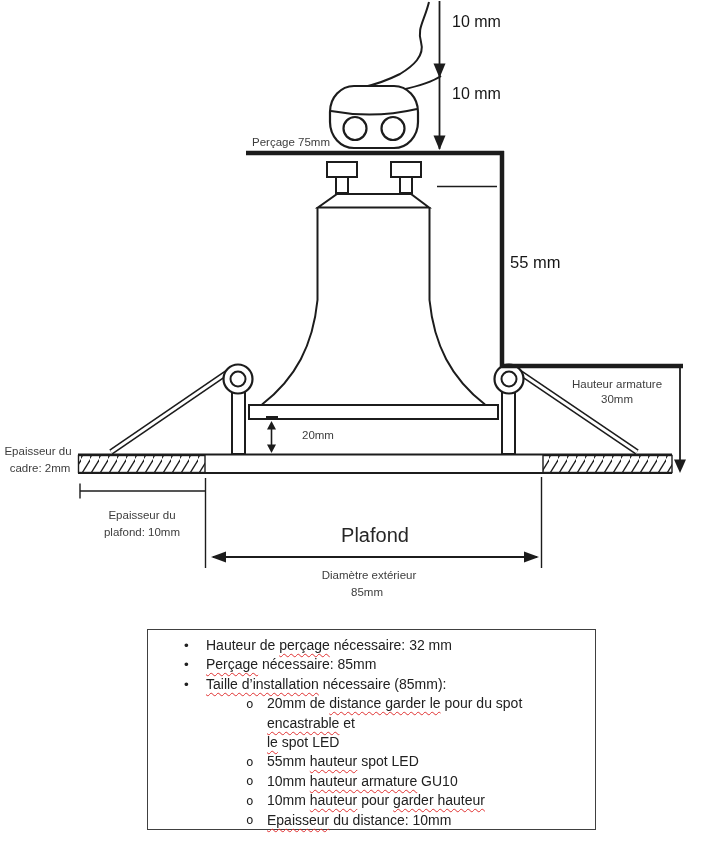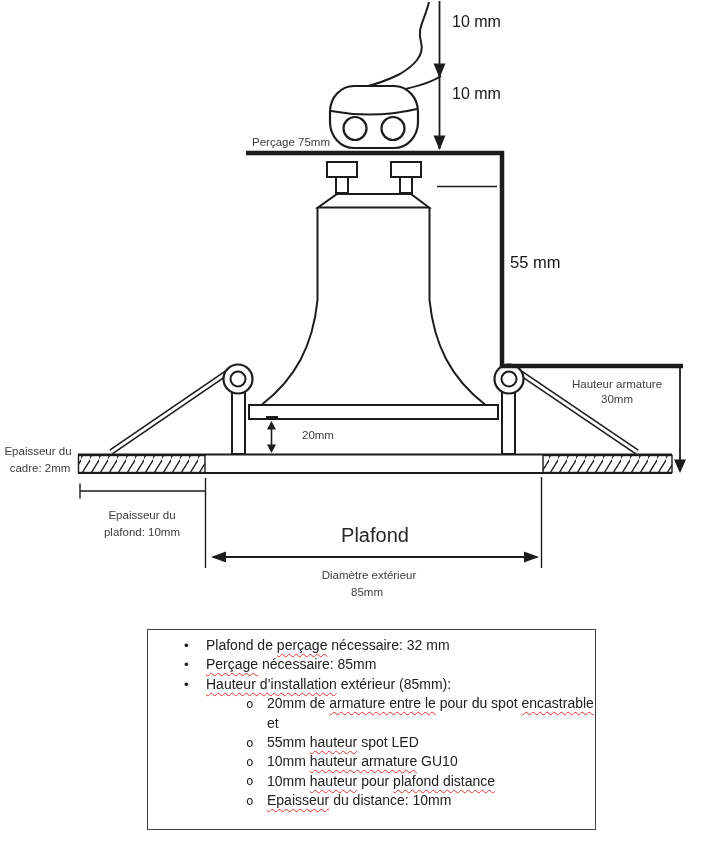--- a/index.html
+++ b/index.html
@@ -147,24 +147,25 @@
     <text class="t-sm" x="40" y="471.5" text-anchor="middle">cadre: 2mm</text>
     <text class="t-sm" x="142" y="519" text-anchor="middle">Epaisseur du</text>
     <text class="t-sm" x="142" y="535.5" text-anchor="middle">plafond: 10mm</text>
     <text class="t-xl" x="375" y="542" text-anchor="middle">Plafond</text>
     <text class="t-sm" x="369" y="579" text-anchor="middle">Diamètre extérieur</text>
     <text class="t-sm" x="367" y="596" text-anchor="middle">85mm</text>
   </svg>
 
   <div class="notes-box">
     <ul class="notes-list">
-        <li class="l1"><span class="marker m1">•</span><span>Plafond de </span><span class="sq">perçage</span><span> nécessaire: 32 mm</span></li>
+        <li class="l1"><span class="marker m1">•</span><span>Hauteur de </span><span class="sq">perçage</span><span> nécessaire: 32 mm</span></li>
         <li class="l1"><span class="marker m1">•</span><span class="sq">Perçage</span><span> nécessaire: 85mm</span></li>
-        <li class="l1"><span class="marker m1">•</span><span class="sq">Hauteur d’installation</span><span> extérieur (85mm):</span></li>
-        <li class="l2"><span class="marker m2">o</span><span>20mm de </span><span class="sq">armature entre le</span><span> pour du spot </span><span class="sq">encastrable</span><span> et</span></li>
+        <li class="l1"><span class="marker m1">•</span><span class="sq">Taille d’installation</span><span> nécessaire (85mm):</span></li>
+        <li class="l2"><span class="marker m2">o</span><span>20mm de </span><span class="sq">distance garder le</span><span> pour du spot </span><span class="sq">encastrable</span><span> et</span></li>
+        <li class="l2"><span class="sq">le</span><span> spot LED</span></li>
         <li class="l2"><span class="marker m2">o</span><span>55mm </span><span class="sq">hauteur</span><span> spot LED</span></li>
         <li class="l2"><span class="marker m2">o</span><span>10mm </span><span class="sq">hauteur armature</span><span> GU10</span></li>
-        <li class="l2"><span class="marker m2">o</span><span>10mm </span><span class="sq">hauteur</span><span> pour </span><span class="sq">plafond distance</span></li>
+        <li class="l2"><span class="marker m2">o</span><span>10mm </span><span class="sq">hauteur</span><span> pour </span><span class="sq">garder hauteur</span></li>
         <li class="l2"><span class="marker m2">o</span><span class="sq">Epaisseur</span><span> du distance: 10mm</span></li>
       </ul>
   </div>
 
 </div>
 
 </body></html>

